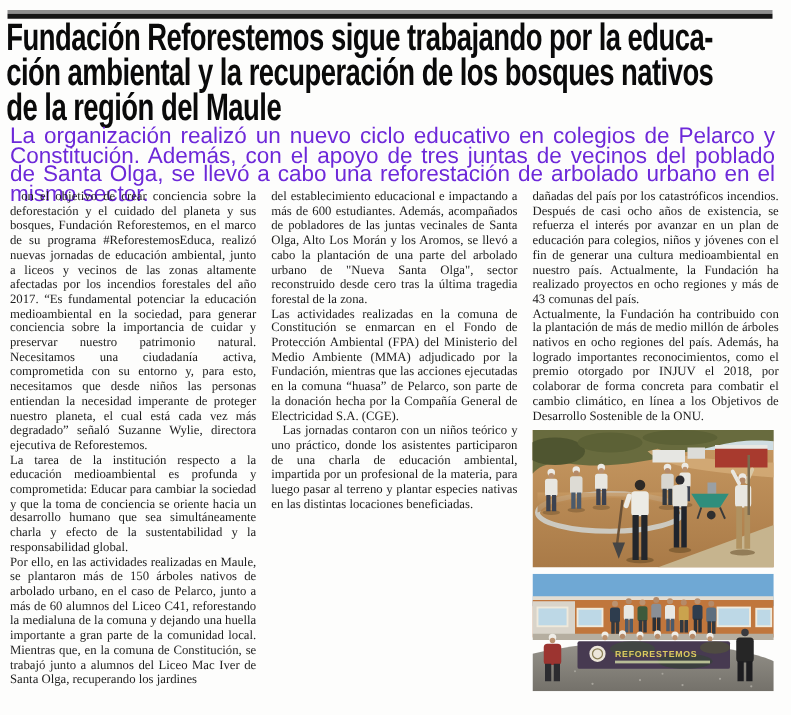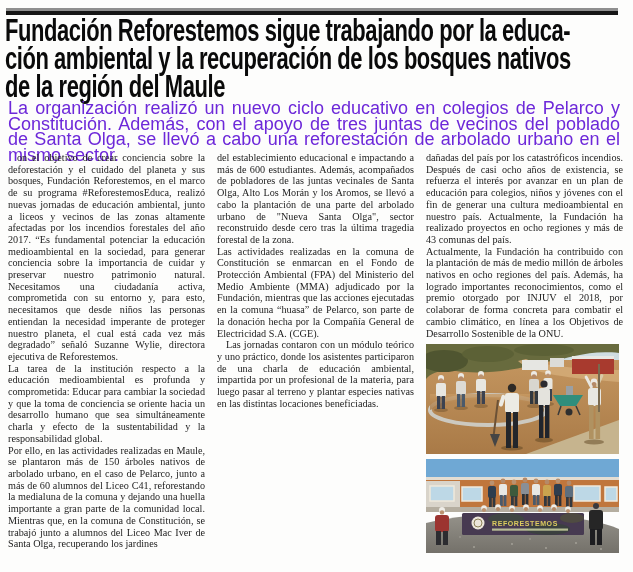--- a/index.html
+++ b/index.html
@@ -53,21 +53,21 @@
 
     <div class="col">
       <p class="indent">on el objetivo de crear conciencia sobre la deforestación y el cuidado del planeta y sus bosques, Fundación Reforestemos, en el marco de su programa #ReforestemosEduca, realizó nuevas jornadas de educación ambiental, junto a liceos y vecinos de las zonas altamente afectadas por los incendios forestales del año 2017. “Es fundamental potenciar la educación medioambiental en la sociedad, para generar conciencia sobre la importancia de cuidar y preservar nuestro patrimonio natural. Necesitamos una ciudadanía activa, comprometida con su entorno y, para esto, necesitamos que desde niños las personas entiendan la necesidad imperante de proteger nuestro planeta, el cual está cada vez más degradado” señaló Suzanne Wylie, directora ejecutiva de Reforestemos.</p>
       <p>La tarea de la institución respecto a la educación medioambiental es profunda y comprometida: Educar para cambiar la sociedad y que la toma de conciencia se oriente hacia un desarrollo humano que sea simultáneamente charla y efecto de la sustentabilidad y la responsabilidad global.</p>
       <p>Por ello, en las actividades realizadas en Maule, se plantaron más de 150 árboles nativos de arbolado urbano, en el caso de Pelarco, junto a más de 60 alumnos del Liceo C41, reforestando la medialuna de la comuna y dejando una huella importante a gran parte de la comunidad local. Mientras que, en la comuna de Constitución, se trabajó junto a alumnos del Liceo Mac Iver de Santa Olga, recuperando los jardines</p>
     </div>
 
     <div class="col">
       <p>del establecimiento educacional e impactando a más de 600 estudiantes. Además, acompañados de pobladores de las juntas vecinales de Santa Olga, Alto Los Morán y los Aromos, se llevó a cabo la plantación de una parte del arbolado urbano de "Nueva Santa Olga", sector reconstruido desde cero tras la última tragedia forestal de la zona.</p>
       <p>Las actividades realizadas en la comuna de Constitución se enmarcan en el Fondo de Protección Ambiental (FPA) del Ministerio del Medio Ambiente (MMA) adjudicado por la Fundación, mientras que las acciones ejecutadas en la comuna “huasa” de Pelarco, son parte de la donación hecha por la Compañía General de Electricidad S.A. (CGE).</p>
-      <p class="indent">Las jornadas contaron con un módulo teórico y uno práctico, donde los asistentes participaron de una charla de educación ambiental, impartida por un profesional de la materia, para luego pasar al terreno y plantar especies nativas en las distintas locaciones beneficiadas.</p>
+      <p class="indent">Las jornadas contaron con un niños teórico y uno práctico, donde los asistentes participaron de una charla de educación ambiental, impartida por un profesional de la materia, para luego pasar al terreno y plantar especies nativas en las distintas locaciones beneficiadas.</p>
     </div>
 
     <div class="col">
       <p>dañadas del país por los catastróficos incendios. Después de casi ocho años de existencia, se refuerza el interés por avanzar en un plan de educación para colegios, niños y jóvenes con el fin de generar una cultura medioambiental en nuestro país. Actualmente, la Fundación ha realizado proyectos en ocho regiones y más de 43 comunas del país.</p>
       <p>Actualmente, la Fundación ha contribuido con la plantación de más de medio millón de árboles nativos en ocho regiones del país. Además, ha logrado importantes reconocimientos, como el premio otorgado por INJUV el 2018, por colaborar de forma concreta para combatir el cambio climático, en línea a los Objetivos de Desarrollo Sostenible de la ONU.</p>
 
       <div class="photo" role="img" aria-label="Voluntarios con poleras y gorros blancos plantando árboles en terreno de tierra, con pala, carretilla y cerro al fondo">
         <svg viewBox="0 0 193 110" width="193" height="110" xmlns="http://www.w3.org/2000/svg">
           <defs>
             <linearGradient id="p1g" x1="0" y1="0" x2="0" y2="1">

